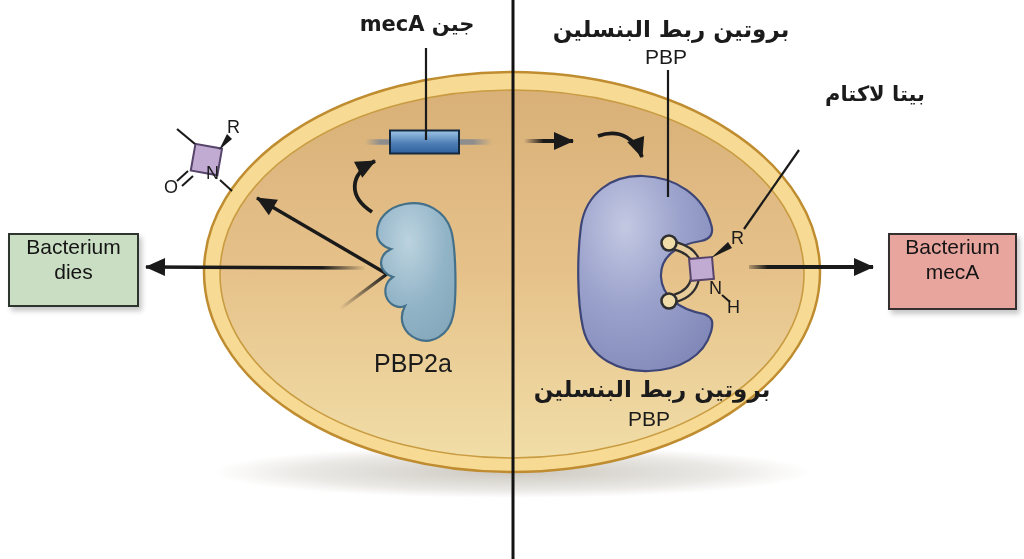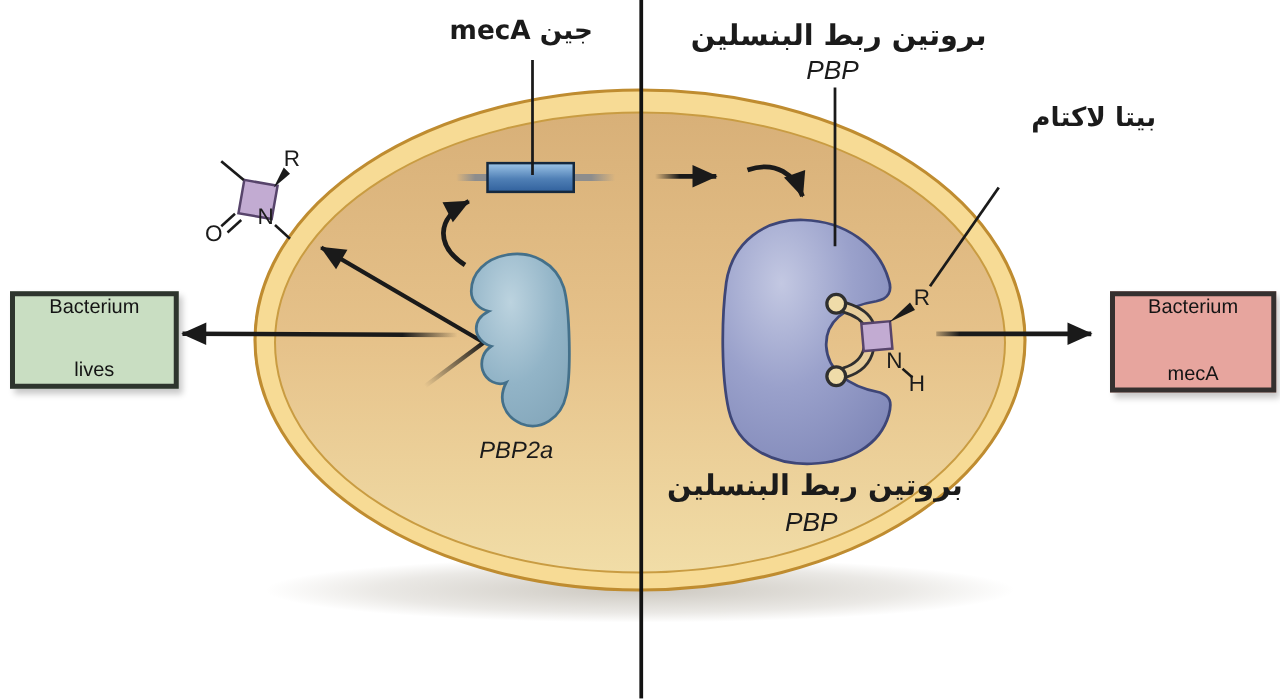--- a/index.html
+++ b/index.html
@@ -5,24 +5,24 @@
   html,body{margin:0;padding:0;background:#ffffff;}
   .stage{
     position:relative;width:1024px;height:559px;overflow:hidden;
     background:#ffffff;
     font-family:"Liberation Sans","DejaVu Sans",sans-serif;
     color:#1b1b1b;
   }
   .stage svg{position:absolute;left:0;top:0;}
   .lbl{position:absolute;transform:translateX(-50%);white-space:nowrap;text-align:center;line-height:1;}
   .lbl-ar{font-family:"DejaVu Sans",sans-serif;font-weight:bold;}
-  .lbl-en{font-family:"Liberation Sans","DejaVu Sans",sans-serif;font-style:italic;}
+  .lbl-en{font-family:"Liberation Sans","DejaVu Sans",sans-serif;}
   .outcome-box{
-    position:absolute;display:flex;flex-direction:column;align-items:center;justify-content:space-between;
-    border:4px solid #0369a1;font-size:16px;line-height:1.18;color:#141414;
+    position:absolute;display:flex;flex-direction:column;align-items:center;justify-content:flex-start;
+    border:2px solid #0369a1;font-size:21px;line-height:1.18;color:#141414;
     box-shadow:3px 4px 5px rgba(0,0,0,0.22);
   }
   .box-lives{left:8px;top:233px;width:127px;height:70px;background:#c9dec2;border-color:#2e352e;}
   .box-dies{left:888px;top:233px;width:125px;height:73px;background:#e7a59e;border-color:#35302f;}
   svg text{font-family:"Liberation Sans","DejaVu Sans",sans-serif;}
 </style>
 </head>
 <body>
 
 <div class="stage">
@@ -159,27 +159,27 @@
     <line x1="799" y1="150" x2="744" y2="229" stroke="#1a1a1a" stroke-width="2.2"></line>
   </svg>
 
   <div class="lbl lbl-ar" style="left:417px;top:14px;font-size:21px;" dir="rtl">جين mecA</div>
 
   <div class="lbl lbl-ar" style="left:671px;top:18px;font-size:23px;" dir="rtl">بروتين ربط البنسلين</div>
   <div class="lbl lbl-en" style="left:666px;top:46px;font-size:21px;">PBP</div>
 
   <div class="lbl lbl-ar" style="left:875px;top:84px;font-size:21px;" dir="rtl">بيتا لاكتام</div>
 
-  <div class="lbl lbl-en" style="left:413px;top:351px;font-size:19px;">PBP2a</div>
+  <div class="lbl lbl-en" style="left:413px;top:351px;font-size:25px;">PBP2a</div>
 
   <div class="lbl lbl-ar" style="left:652px;top:378px;font-size:23px;" dir="rtl">بروتين ربط البنسلين</div>
   <div class="lbl lbl-en" style="left:649px;top:408px;font-size:21px;">PBP</div>
 
   <div class="outcome-box box-lives">
     <span>Bacterium</span>
-    <span>lives</span>
+    <span>dies</span>
   </div>
   <div class="outcome-box box-dies">
     <span>Bacterium</span>
     <span>mecA</span>
   </div>
 
 </div>
 
 </body></html>

